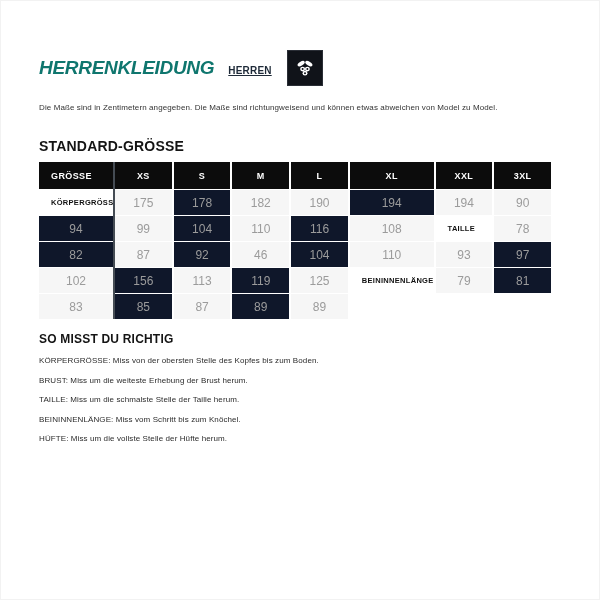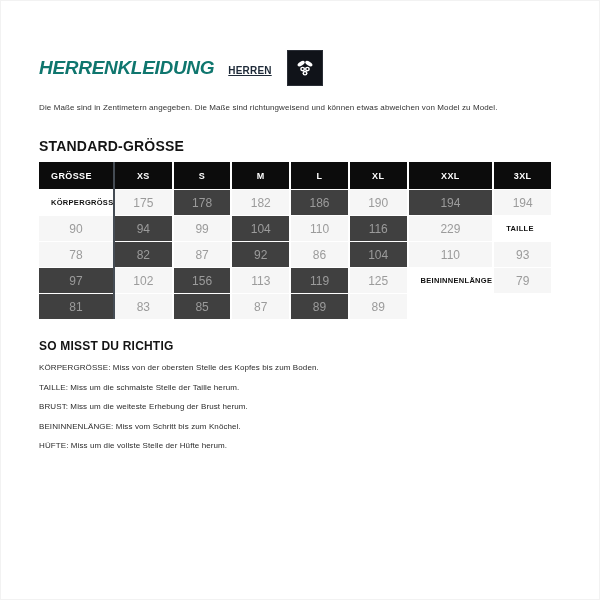--- a/index.html
+++ b/index.html
@@ -33,21 +33,21 @@
     box-shadow:0 0 0 1px #2a2e36 inset;
   }
   .logo-box svg{display:block;}
 
   
   .description{margin-top:17px;font-size:8px;color:#333;letter-spacing:0.1px;}
 
   
   .section-heading{font-size:14px;font-weight:bold;color:#141414;letter-spacing:0.2px;}
   .heading-standard{margin-top:26px;}
-  .heading-measure{margin-top:20px;font-size:12px;}
+  .heading-measure{margin-top:13px;font-size:12px;}
 
   
   .table-wrap{position:relative;margin-top:8px;width:512px;}
   .size-grid{
     display:grid;
     grid-template-columns:74px repeat(7, 1fr);
     column-gap:2px;row-gap:1px;
     background:#fff;
   }
   .hcell{
@@ -60,21 +60,21 @@
     background:#fff;color:#111;
     height:25px;display:flex;align-items:center;
     font-size:7.5px;font-weight:bold;letter-spacing:0.3px;
     padding-left:12px;box-sizing:border-box;
   }
   .vcell{
     height:25px;display:flex;align-items:center;justify-content:center;
     font-size:12px;color:#9b9b9b;
   }
   .vcell.light{background:#f6f6f6;}
-  .vcell.dark{background:#404040;}
+  .vcell.dark{background:#0f172a;}
   .col-divider{
     position:absolute;left:74px;top:0;width:2px;height:100%;
     background:#454c54;
   }
 
   
   .guide-list{list-style:none;margin:10px 0 8px 0;padding:0;}
   .guide-list li{font-size:8px;color:#2b2b2b;margin-bottom:10.5px;letter-spacing:0.1px;}
 </style>
 </head>
@@ -117,37 +117,36 @@
           <div class="hcell">S</div>
           <div class="hcell">M</div>
           <div class="hcell">L</div>
           <div class="hcell">XL</div>
           <div class="hcell">XXL</div>
           <div class="hcell">3XL</div>
           <div class="lcell">KÖRPERGRÖSSE</div>
           <div class="vcell light">175</div>
           <div class="vcell dark">178</div>
           <div class="vcell light">182</div>
-          <div class="vcell dark">186</div>
           <div class="vcell light">190</div>
           <div class="vcell dark">194</div>
           <div class="vcell light">194</div>
           <div class="vcell light">90</div>
           <div class="vcell dark">94</div>
           <div class="vcell light">99</div>
           <div class="vcell dark">104</div>
           <div class="vcell light">110</div>
           <div class="vcell dark">116</div>
-          <div class="vcell light">229</div>
+          <div class="vcell light">108</div>
           <div class="lcell">TAILLE</div>
           <div class="vcell light">78</div>
           <div class="vcell dark">82</div>
           <div class="vcell light">87</div>
           <div class="vcell dark">92</div>
-          <div class="vcell light">86</div>
+          <div class="vcell light">46</div>
           <div class="vcell dark">104</div>
           <div class="vcell light">110</div>
           <div class="vcell light">93</div>
           <div class="vcell dark">97</div>
           <div class="vcell light">102</div>
           <div class="vcell dark">156</div>
           <div class="vcell light">113</div>
           <div class="vcell dark">119</div>
           <div class="vcell light">125</div>
           <div class="lcell">BEININNENLÄNGE</div>
@@ -159,20 +158,20 @@
           <div class="vcell dark">89</div>
           <div class="vcell light">89</div>
         </div>
       <div class="col-divider"></div>
     </div>
 
     <div class="section-heading heading-measure">SO MISST DU RICHTIG</div>
 
     <ul class="guide-list">
         <li>KÖRPERGRÖSSE: Miss von der obersten Stelle des Kopfes bis zum Boden.</li>
+        <li>BRUST: Miss um die weiteste Erhebung der Brust herum.</li>
         <li>TAILLE: Miss um die schmalste Stelle der Taille herum.</li>
-        <li>BRUST: Miss um die weiteste Erhebung der Brust herum.</li>
         <li>BEININNENLÄNGE: Miss vom Schritt bis zum Knöchel.</li>
         <li>HÜFTE: Miss um die vollste Stelle der Hüfte herum.</li>
       </ul>
 
   </div>
 </div>
 
 </body></html>

